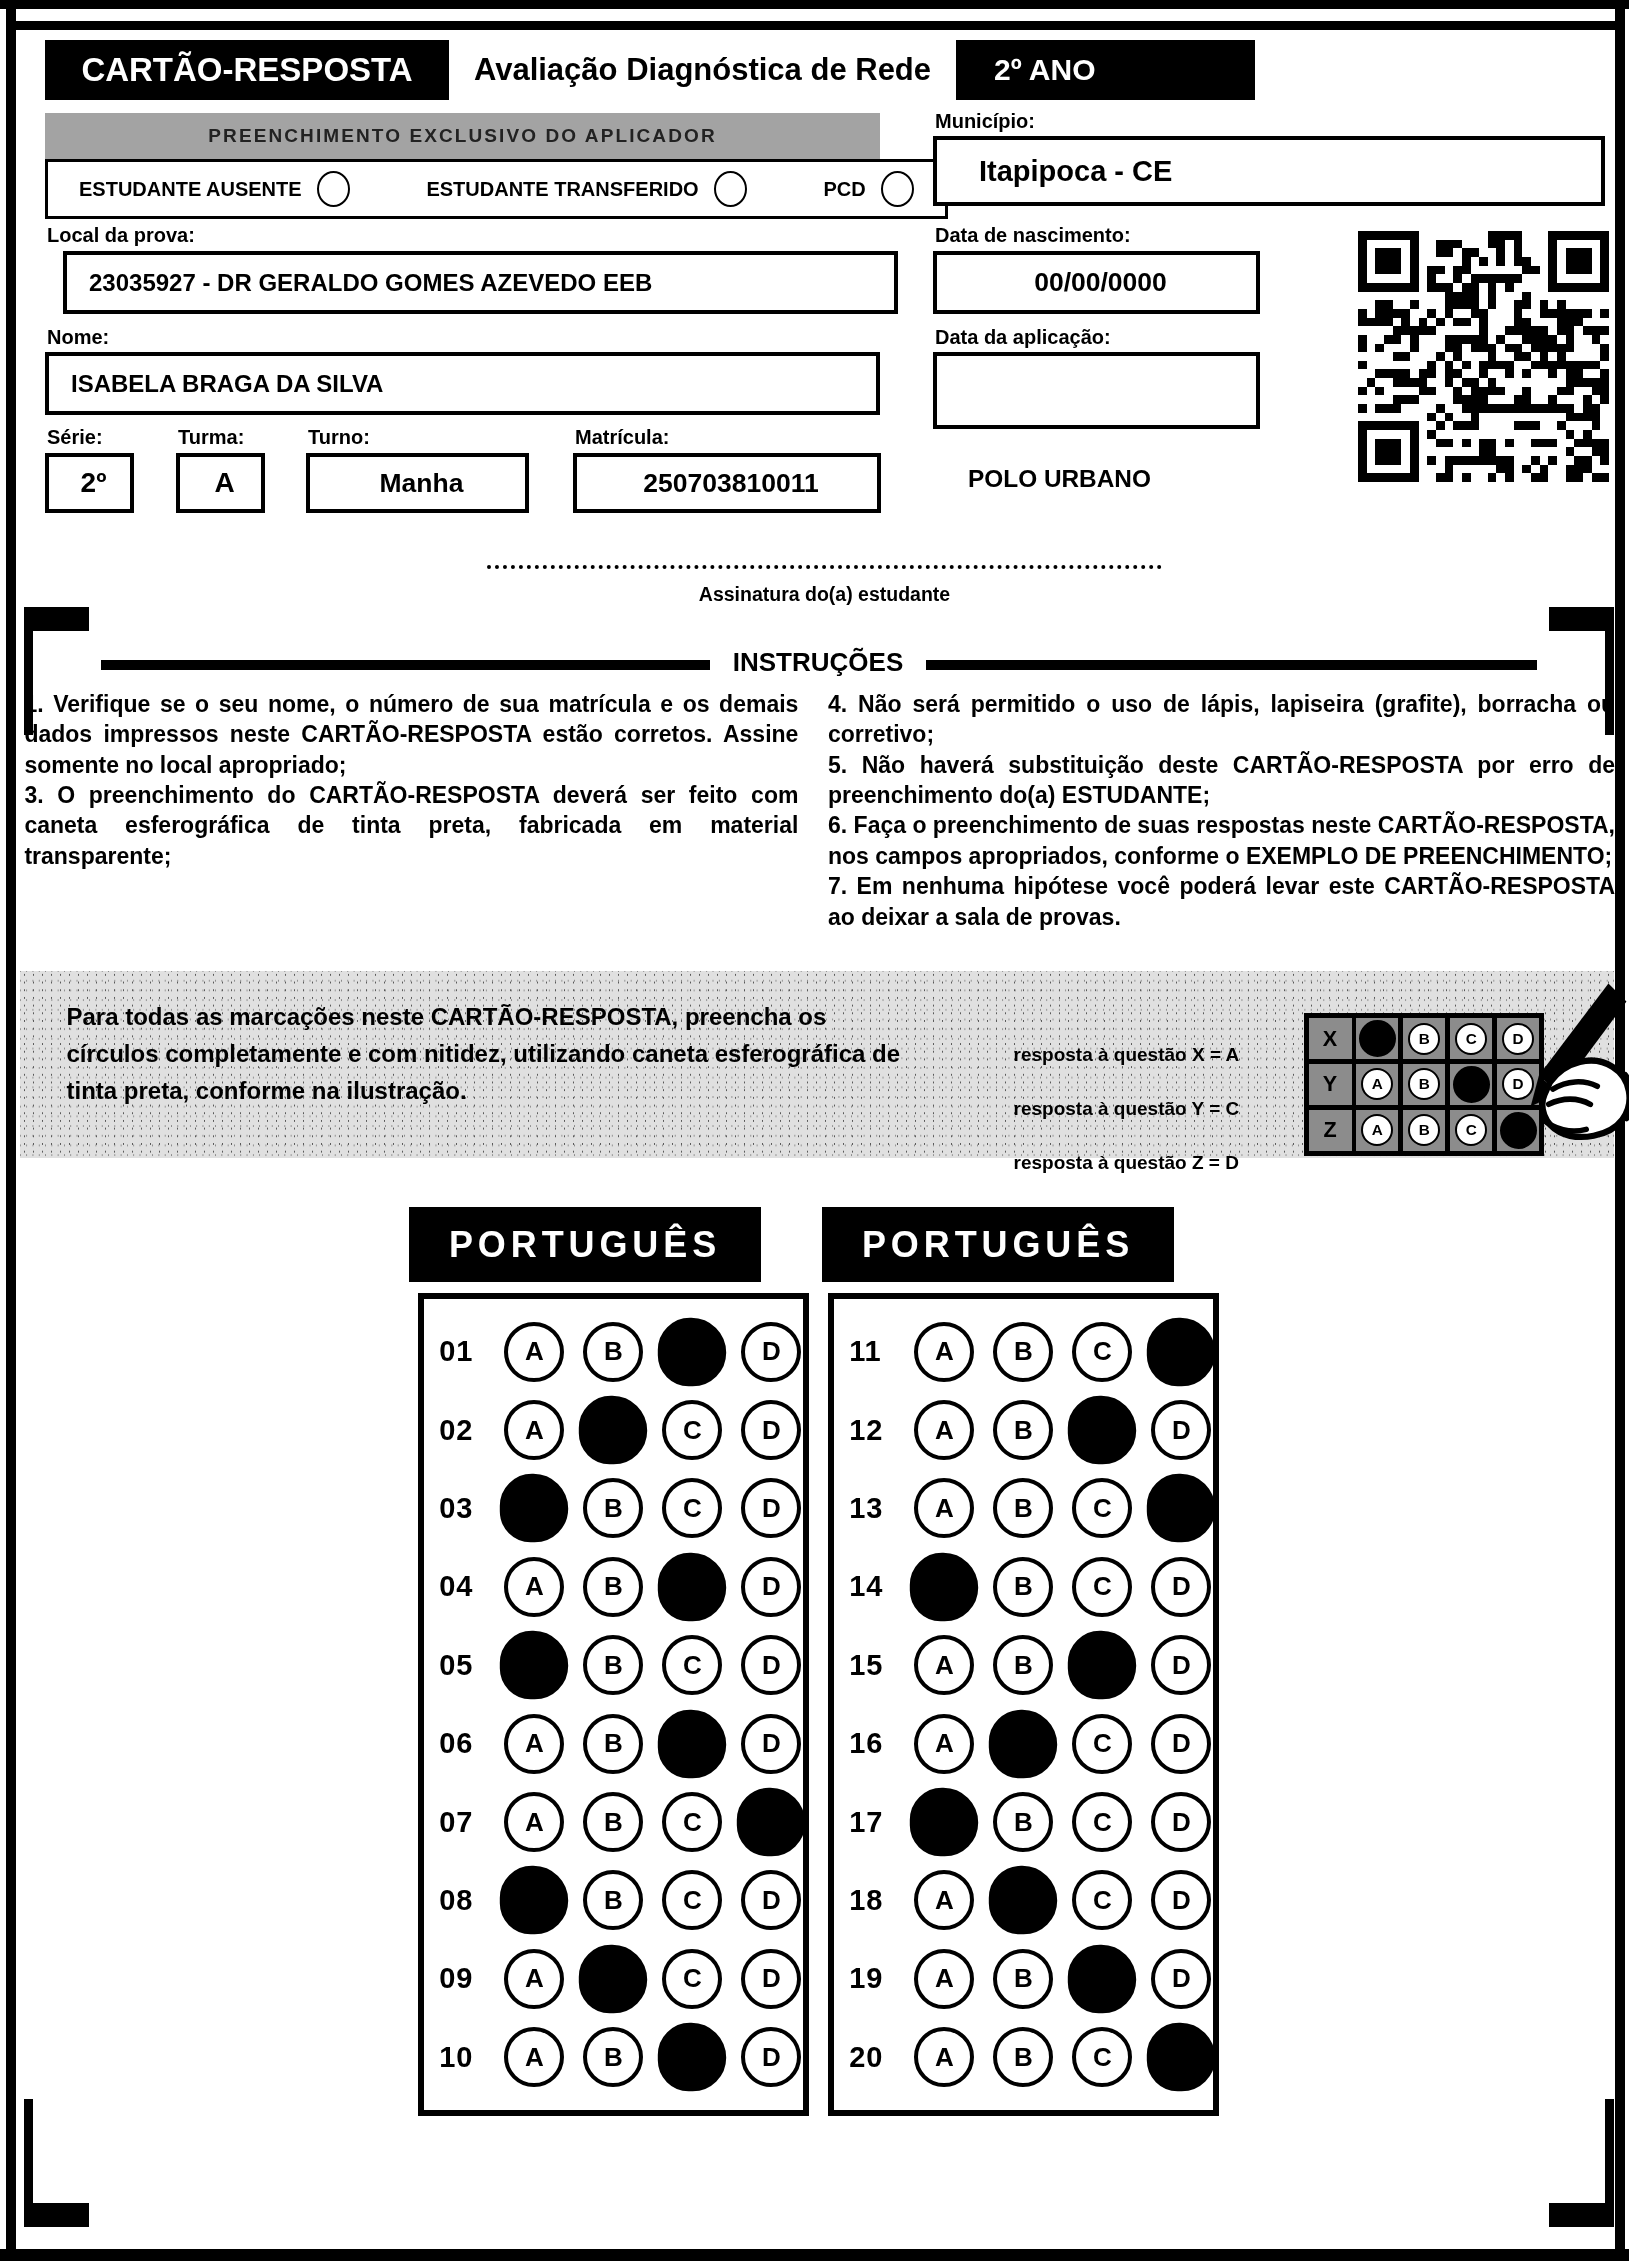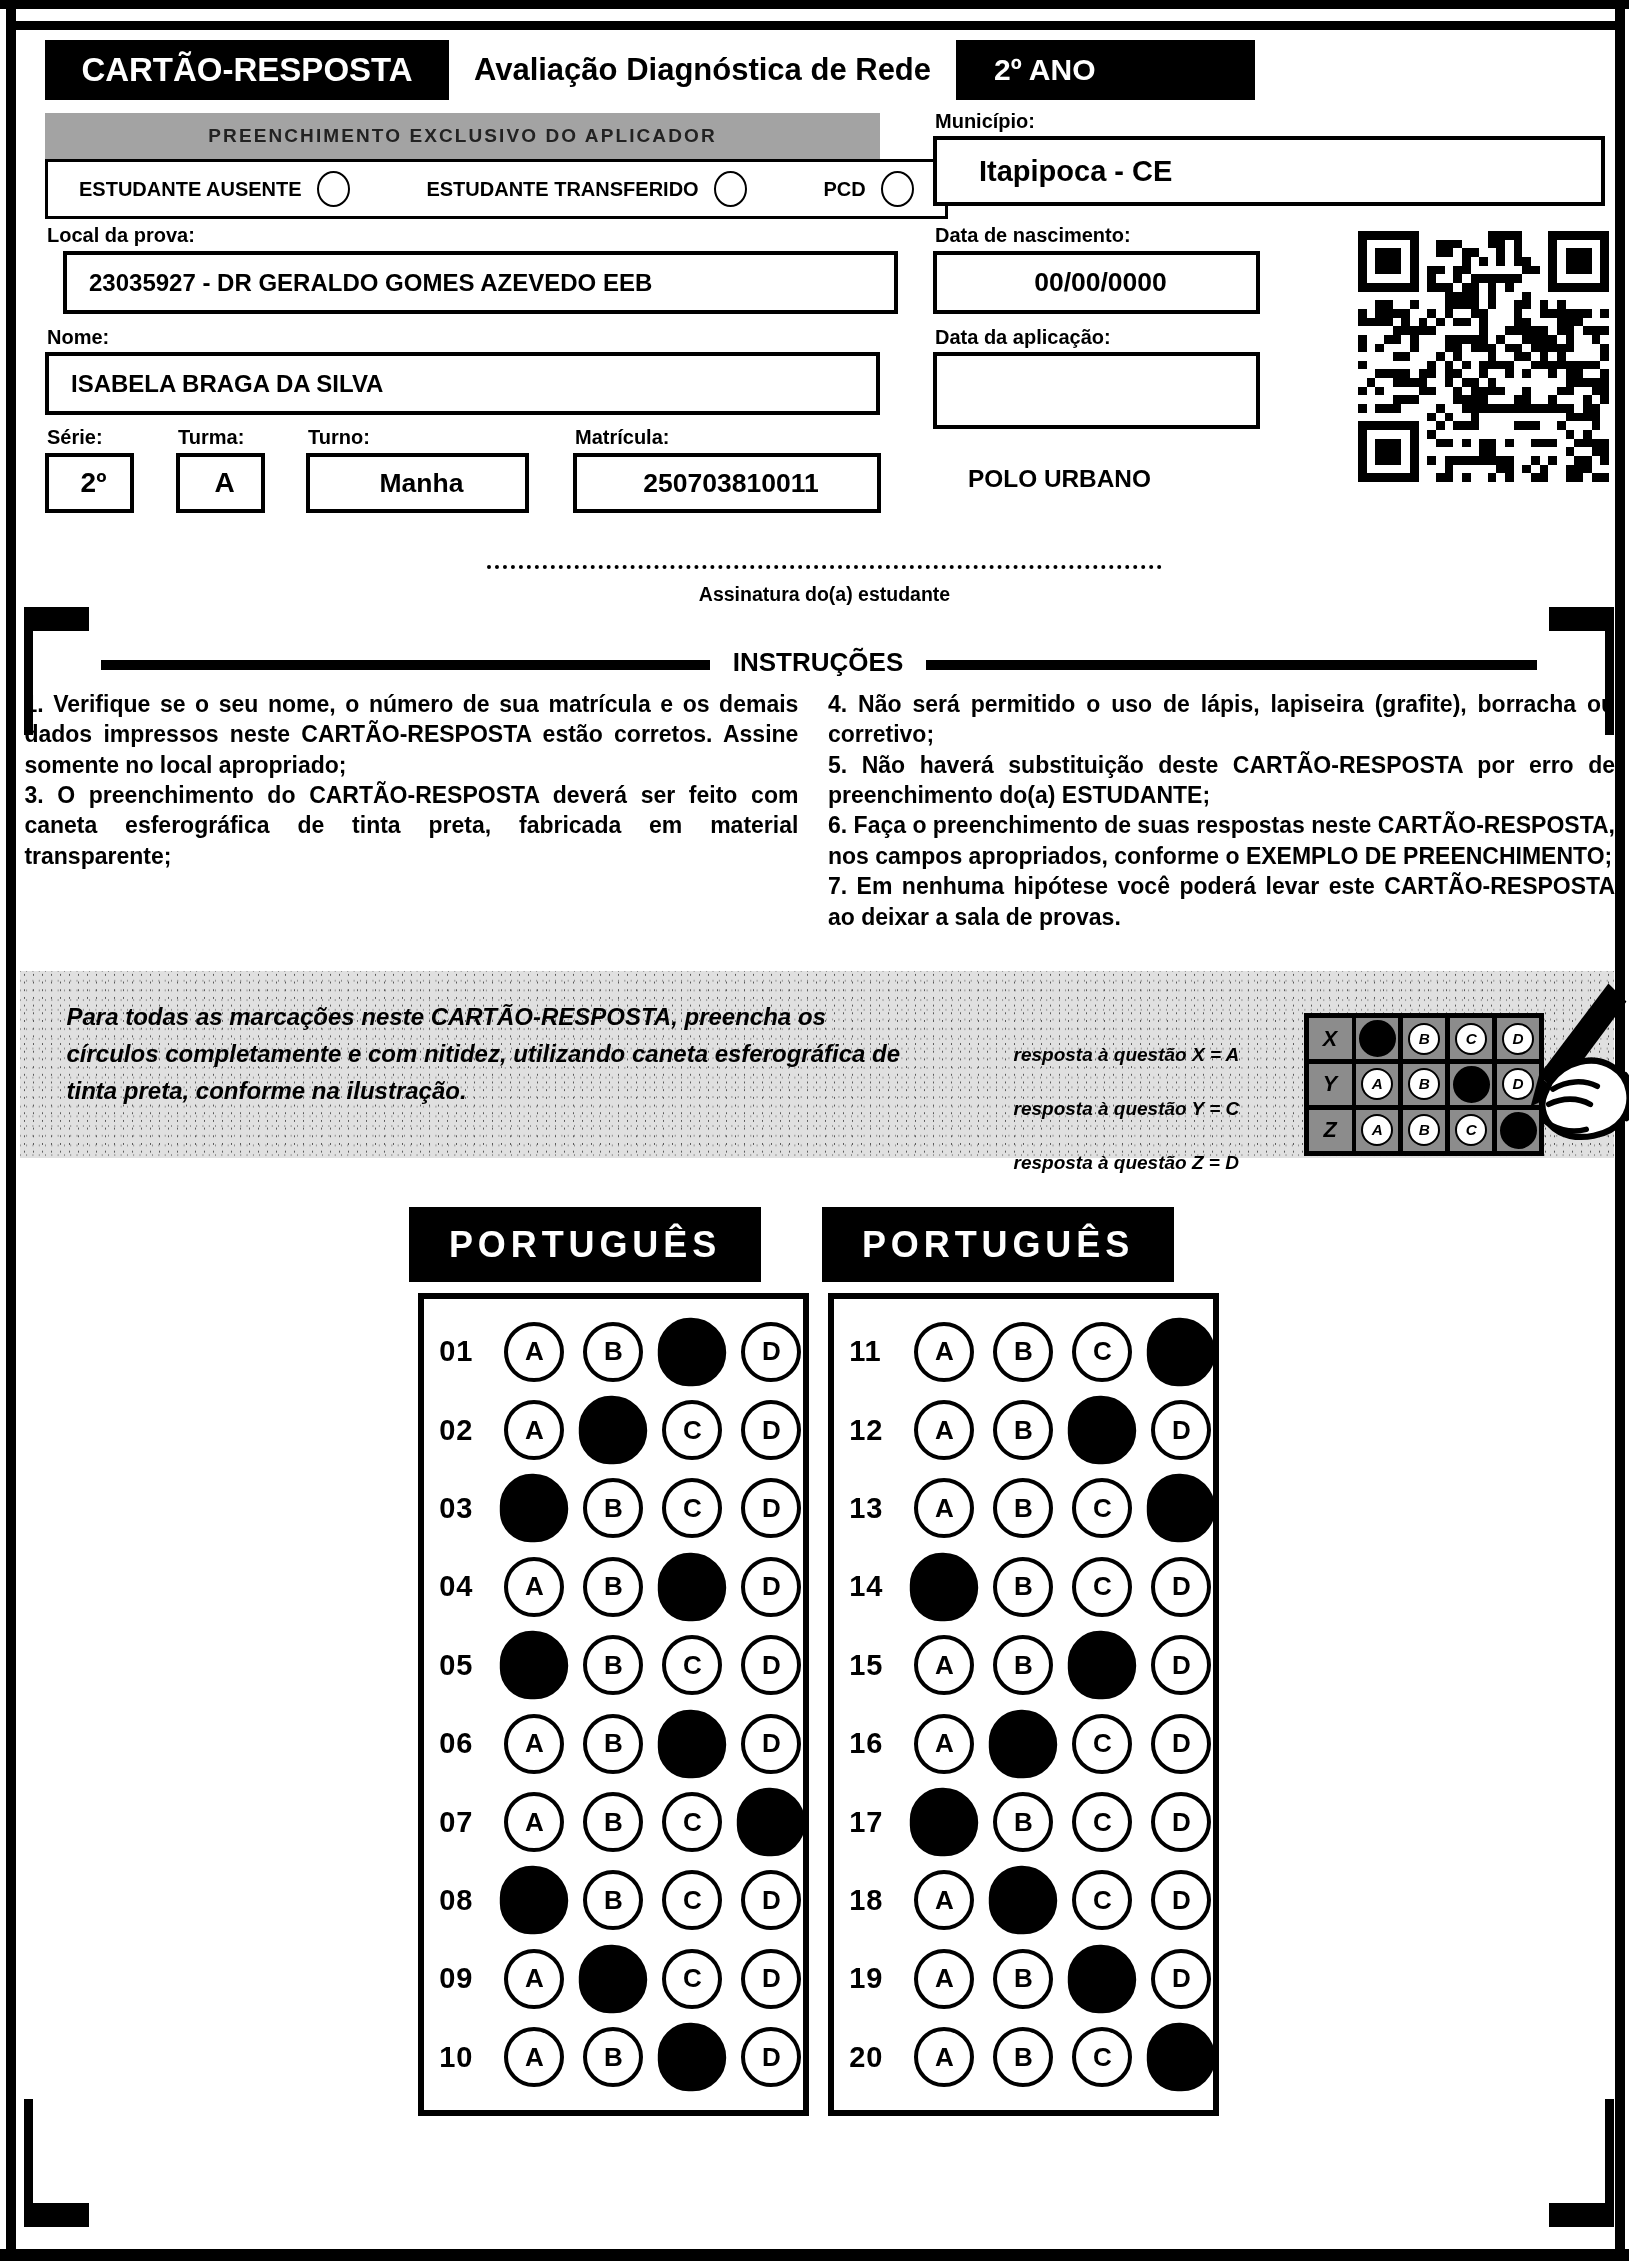--- a/index.html
+++ b/index.html
@@ -48,21 +48,21 @@
   .icol{font-weight:bold;font-size:23px;line-height:1.32;text-align:justify;}
   .icol p{margin:0;}
 
   
   .band{background-color:#e0e0e0;
     background-image:
       radial-gradient(#5a5a5a 0.8px, transparent 1px),
       radial-gradient(#8a8a8a 0.7px, transparent 0.9px),
       radial-gradient(#444 0.6px, transparent 0.8px);
     background-size:9px 7.7px, 6.3px 9.7px, 12px 5.6px;
-    background-position:0 0, 3.5px 4.9px, 6.3px 2.1px;font-style:italic;}
+    background-position:0 0, 3.5px 4.9px, 6.3px 2.1px;}
   .band-note{font-weight:bold;font-size:24px;line-height:1.55;}
   .band-legend{font-weight:bold;font-size:19px;line-height:1.85;white-space:nowrap;}
   .ex-grid{display:grid;grid-template-columns:43px repeat(4,42px);grid-auto-rows:41px;
     gap:4.9px;background:#000;border:5.6px solid #000;}
   .ex-cell{background:rgba(255,255,255,0.55);display:flex;align-items:center;justify-content:center;}
   .ex-label{font-weight:bold;font-size:21.6px;}
   .ex-bubble{width:28px;height:28px;border:2.8px solid #000;border-radius:50%;background:#fff;
     display:flex;align-items:center;justify-content:center;font-weight:bold;font-size:15.3px;}
   .ex-bubble.filled{background:#000;border-color:#000;color:transparent;width:33px;height:33px;}
 

